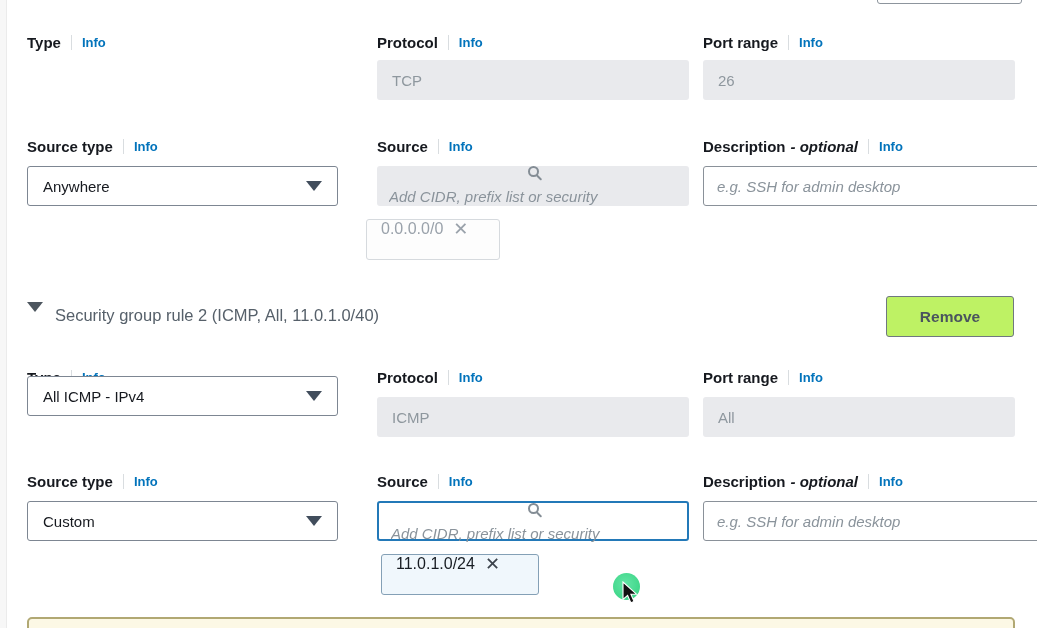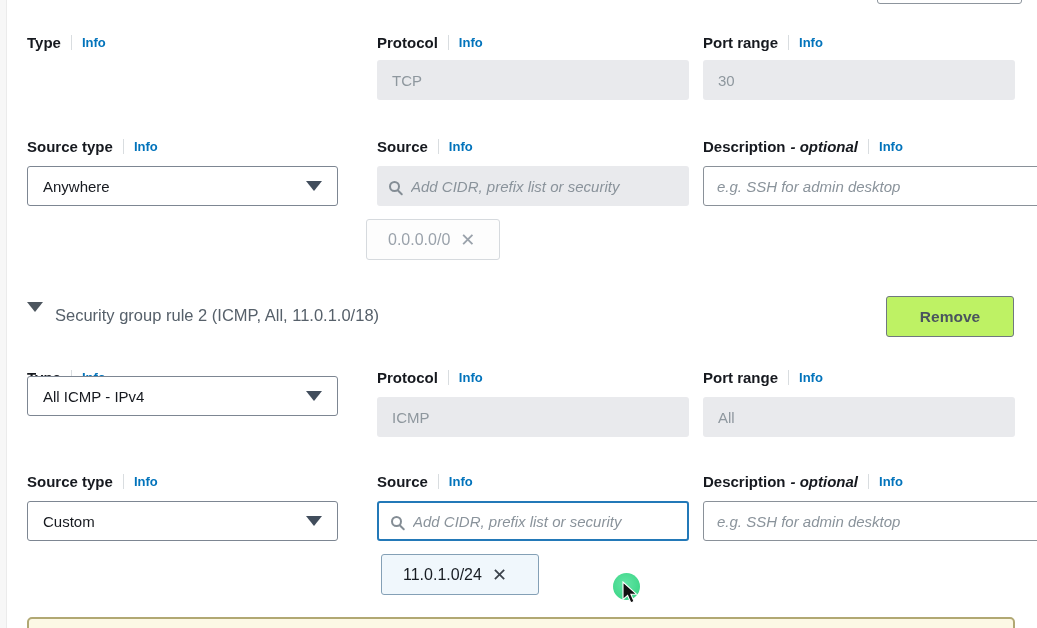--- a/index.html
+++ b/index.html
@@ -32,37 +32,37 @@
   .dropdown-value { font-size:15px; color:#16191f; }
   .caret { width:0; height:0; border-left:8px solid transparent; border-right:8px solid transparent; border-top:10px solid #414d5c; }
 
   .disabled-box {
     display:flex; align-items:center; height:40px; background:#e9eaed;
     border-radius:3px; padding:16px 15px; color:#8e979e; font-size:15px;
   }
 
   .search-box {
     display:flex; align-items:center; gap:11px; height:40px;
-    border-radius:3px; padding:0 12px;
+    border-radius:3px; padding:0 12px;flex-direction:column;
   }
   .search-box.disabled { background:#e9eaed; }
   .search-box.focused  { background:#fff; border:2px solid #2379b8; }
   .search-glyph { width:11px; height:11px; border:2px solid #848d95; border-radius:50%; position:relative; flex:none; }
   .search-glyph::after { content:""; position:absolute; width:2px; height:7px; background:#848d95;
     right:-3px; bottom:-6px; transform:rotate(-45deg); border-radius:1px; }
   .search-box input, .text-input {
     border:none; outline:none; background:transparent; width:100%;
     font-family:"Liberation Sans", sans-serif; font-size:15px; color:#16191f;
   }
   .search-box input::placeholder, .text-input::placeholder { color:#8a939b; font-style:italic; }
   .text-input { height:40px; background:#fff; border:1.5px solid #8a9199; border-radius:3px; padding:0 13px; }
 
   .tag {
-    display:flex; align-items:center; gap:10px; height:41px;
-    border-radius:3px; padding:0 21px; font-size:16px;
+    display:flex; gap:10px; height:41px;
+    border-radius:3px; padding:0 14px; font-size:16px;
   }
   .tag.muted  { background:#fdfdfd; border:1px solid #d6dade; color:#9aa2ab; }
   .tag.active { background:#f0f7fc; border:1px solid #84a0b6; color:#181d23;margin-left:16px; }
   .tag .x { font-size:18px; line-height:1; cursor:pointer; }
   .tag.muted .x { color:#9aa2ab; }
   .tag.active .x { color:#3c434c; }
 
   
   .expander { width:0; height:0; border-left:8px solid transparent; border-right:8px solid transparent; border-top:10px solid #4d565f; cursor:pointer; }
   .rule-title { color:#56606a; font-size:16.5px; }
@@ -100,21 +100,21 @@
   <div class="abs c3 label-row" style="top:32px">
     <span class="field-label">Port range</span>
     <span class="label-divider"></span>
     <span class="info-link">Info</span>
   </div>
 
   <div class="abs c2 disabled-box" style="top:60px">
     <span>TCP</span>
   </div>
   <div class="abs c3 disabled-box" style="top:60px">
-    <span>30</span>
+    <span>26</span>
   </div>
 
   <div class="abs c1 label-row" style="top:136px">
     <span class="field-label">Source type</span>
     <span class="label-divider"></span>
     <span class="info-link">Info</span>
   </div>
   <div class="abs c2 label-row" style="top:136px">
     <span class="field-label">Source</span>
     <span class="label-divider"></span>
@@ -136,21 +136,21 @@
     <input placeholder="Add CIDR, prefix list or security" style="">
   </div>
   <input class="abs c3 text-input" style="top: 166px;" placeholder="e.g. SSH for admin desktop">
 
   <div class="abs tag muted" style="left:366px; top:219px; width:134px">
     <span>0.0.0.0/0</span>
     <span class="x">✕</span>
   </div>
 
   <span class="abs expander" style="left:27px; top:302px"></span>
-  <span class="abs rule-title" style="left:55px; top:306px">Security group rule 2 (ICMP, All, 11.0.1.0/18)</span>
+  <span class="abs rule-title" style="left:55px; top:306px">Security group rule 2 (ICMP, All, 11.0.1.0/40)</span>
   <div class="abs remove-btn" style="left:886px; top:296px">
     <span>Remove</span>
   </div>
 
   <div class="abs c1 label-row" style="top:367px">
     <span class="field-label">Type</span>
     <span class="label-divider"></span>
     <span class="info-link">Info</span>
   </div>
   <div class="abs c2 label-row" style="top:367px">

